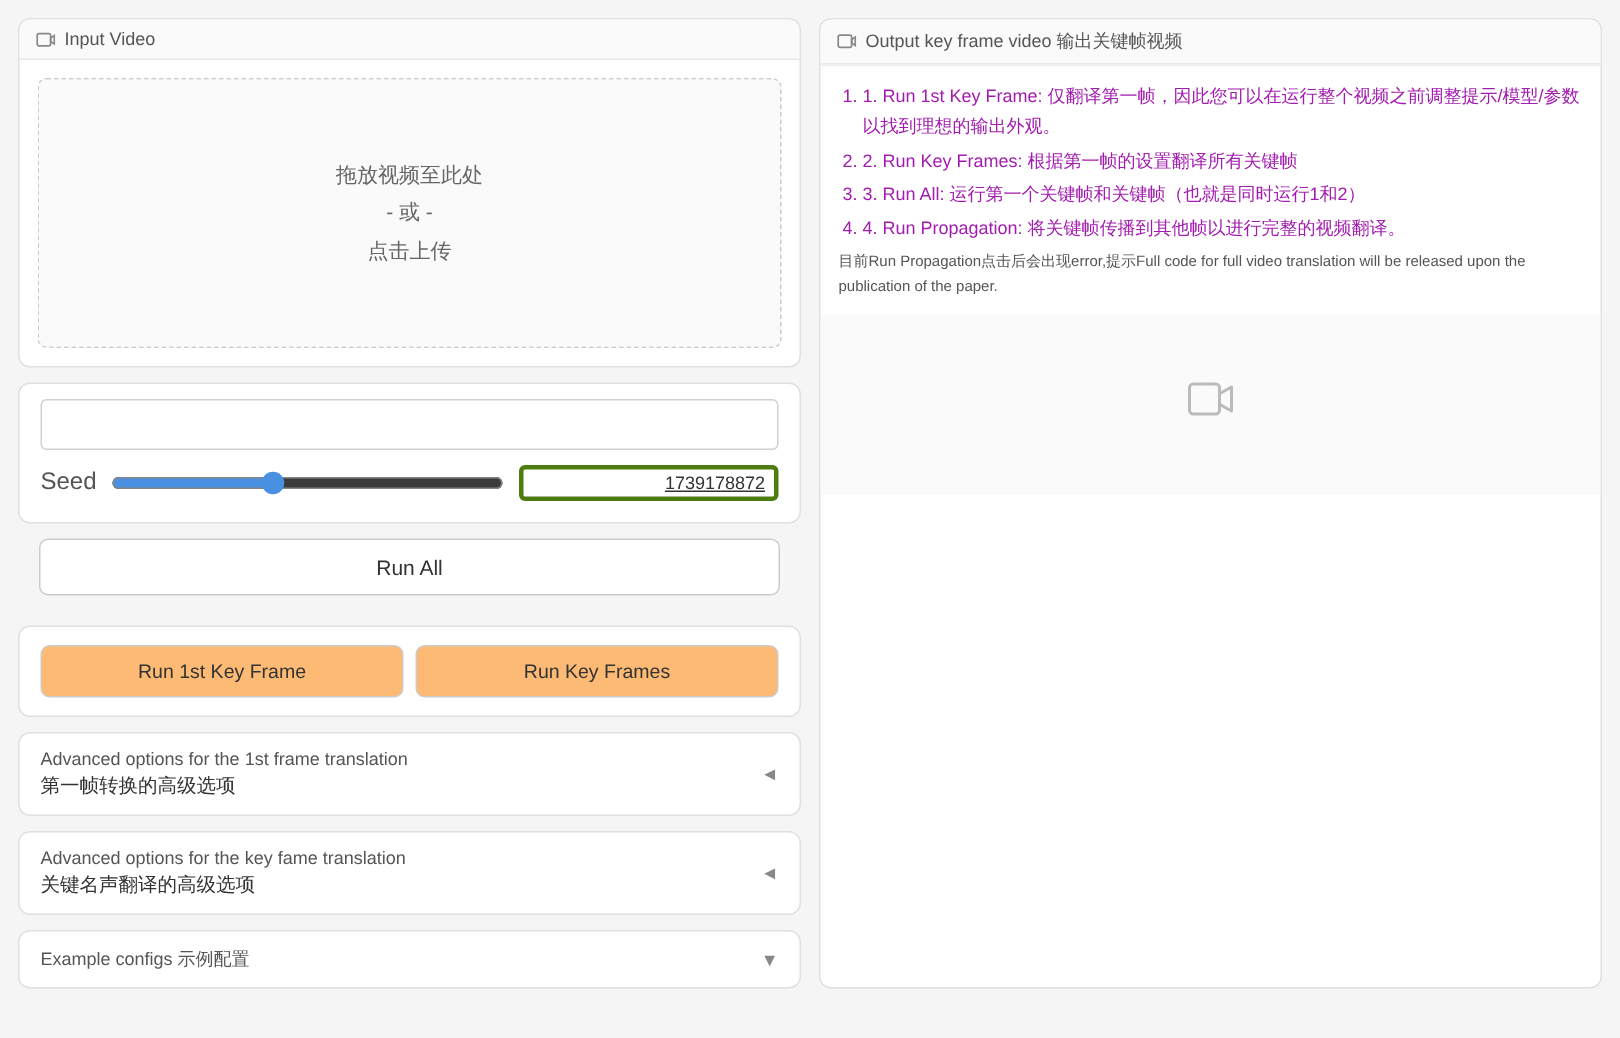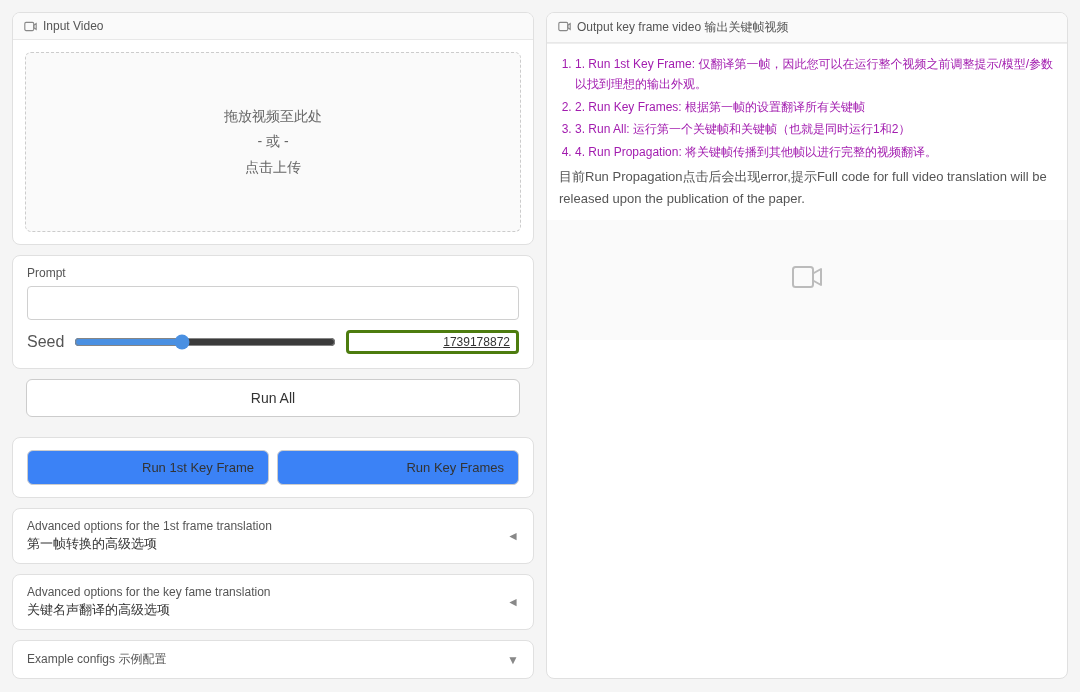--- a/index.html
+++ b/index.html
@@ -30,21 +30,21 @@
       gap: 10px;
     }
     .panel-card {
       background: #fff;
       border: 1px solid #e0e0e0;
       border-radius: 8px;
       overflow: hidden;
     }
     .panel-header {
       display: flex;
-      align-items: flex-start;
+      align-items: center;
       gap: 6px;
       padding: 6px 10px;
       border-bottom: 1px solid #e8e8e8;
       background: #fafafa;
     }
     .panel-header-icon {
       width: 14px;
       height: 14px;
       color: #888;
       display: flex;
@@ -143,27 +143,27 @@
     }
     
     .three-btn-row {
       display: flex;
       gap: 8px;
       padding: 0 14px 12px;
     }
     .action-btn {
       flex: 1;
       padding: 9px 14px;
-      background: #3b82f6;
+      background: #fdba74;
       border: 1px solid #ccc;
       border-radius: 6px;
       font-size: 13px;
       color: #333;
       cursor: pointer;
-      text-align: right;
+      text-align: center;
       font-weight: 500;
     }
     
     .collapsible-section {
       background: #fff;
       border: 1px solid #e0e0e0;
       border-radius: 8px;
       overflow: hidden;
     }
     .collapsible-header {
@@ -216,21 +216,21 @@
     }
     .info-text-area li {
       margin-bottom: 2px;
     }
     .info-text-blue {
       color: #a21caf;
     }
     .info-text-note {
       color: #555;
       margin-top: 4px;
-      font-size: 13px;
+      font-size: 10px;
     }
     
     .output-video-area {
       height: 120px;
       display: flex;
       align-items: center;
       justify-content: center;
       background: #fafafa;
     }
     .output-video-icon {
@@ -265,21 +265,20 @@
         <div class="upload-area-text">
           <div>拖放视频至此处</div>
           <div>- 或 -</div>
           <div>点击上传</div>
         </div>
       </div>
     </div>
 
     <div class="panel-card">
       <div class="prompt-section">
-        <div class="prompt-label">Prompt</div>
         <input class="prompt-input" type="text" placeholder="" style="">
         <div class="seed-row">
           <div class="seed-label">Seed</div>
           <div class="seed-slider-wrap">
             <input class="seed-slider" type="range" min="0" max="4294967295" value="1739178872" style="">
           </div>
           <input class="seed-value" type="text" value="1739178872" style="">
         </div>
       </div>
     </div>

